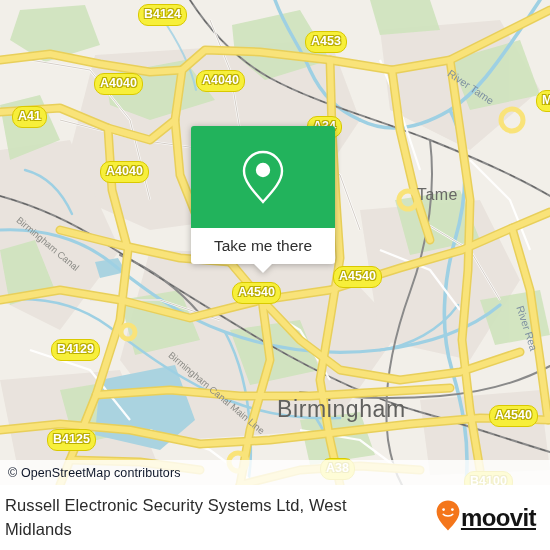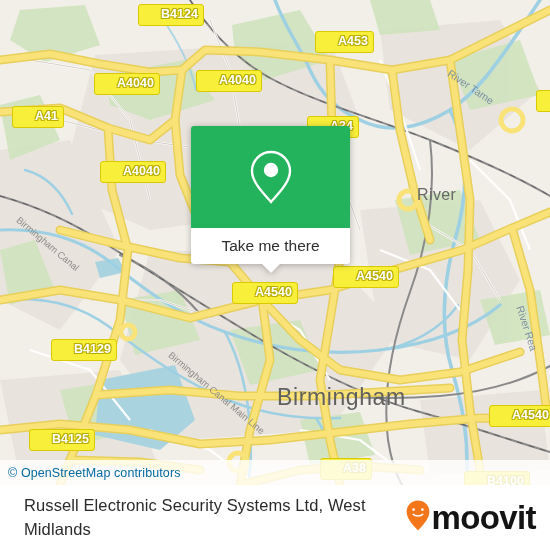--- a/index.html
+++ b/index.html
@@ -16,63 +16,63 @@
     background: #f2efe9; overflow: hidden;
   }
   .map-canvas { position: absolute; inset: 0; }
   .map-canvas svg { display: block; }
 
   .attrib {
     position: absolute; left: 0; bottom: 0; width: 550px; height: 25px;
     background: rgba(255,255,255,0.80);
     display: flex; align-items: center;
     padding-left: 8px;
-    font-size: 12.5px; color: #0369a1; letter-spacing: .1px;
+    font-size: 12.5px; color: #0f172a; letter-spacing: .1px;
     z-index: 40;
   }
 
   
   .shield {
     position: absolute;
     background: #f7ef3a;
     border: 1.6px solid #d9c900;
-    border-radius: 3px;
+    border-radius: 10px;
     color: #ffffff;
     font-size: 12.5px;
     font-weight: bold;
     line-height: 1;
-    padding: 3px 5px 4px 22px;
+    padding: 3px 5px 4px 5px;
     text-shadow: -1px -1px 0 #b9ad00, 1px -1px 0 #b9ad00,
                  -1px  1px 0 #b9ad00, 1px  1px 0 #b9ad00;
     white-space: nowrap;
     z-index: 22;
   }
   .place {
     position: absolute;
     color: #5c5c5c;
     white-space: nowrap;
     z-index: 21;
   }
-  .place.big { font-size: 23px; letter-spacing: .6px; color: #60605e; }
+  .place.big { font-size: 23px; letter-spacing: .6px; color: #60605e; margin-top: 12px; }
   .place.mid { font-size: 16px; letter-spacing: .4px; color: #686866; }
   .water-label {
     position: absolute;
     color: #7d8fa0; font-size: 10.5px; white-space: nowrap;
     z-index: 21; font-style: normal;
   }
   .canal-label {
     position: absolute;
     color: #8b8b86; font-size: 9.5px; white-space: nowrap;
     z-index: 21;
   }
 
   
   .poi-card {
     position: absolute;
-    left: 191px; top: 126px; width: 159px;
+    left: 191px; top: 126px; width: 144px;
     z-index: 35;
     filter: drop-shadow(0 1px 3px rgba(0,0,0,.28));
   }
   .poi-card-top {
     background: #22b35c;
     height: 102px;
     border-radius: 3px 3px 0 0;
     display: flex; align-items: center; justify-content: center;
   }
   .poi-card-bottom {
@@ -89,28 +89,28 @@
     border-right: 9px solid transparent;
     border-top: 9px solid #ffffff;
   }
   .pin-svg { display: block; }
 
   
   .footer {
     position: absolute; left: 0; top: 485px; width: 550px; height: 65px;
     background: #ffffff;
     display: flex; align-items: center; justify-content: space-between;
-    padding: 0 14px 0 24px;
+    padding: 0 14px 0 5px;
   }
   .footer-title {
     font-size: 16.5px; color: #2b2b2b; line-height: 1.45;
     max-width: 360px; letter-spacing: .1px;
   }
   .brand { display: flex; align-items: center; gap: 1px; }
-  .brand-word { font-size: 33px; font-weight: bold; color: #141414; letter-spacing: -0.6px; }
+  .brand-word { font-size: 24px; font-weight: bold; color: #141414; letter-spacing: -0.6px; text-decoration: underline; }
 </style>
 </head>
 <body>
 
 <div id="app">
 
   <div class="map">
 
     <div class="map-canvas">
       <svg width="550" height="485" viewBox="0 0 550 485" xmlns="http://www.w3.org/2000/svg">
@@ -243,37 +243,37 @@
             <circle cx="238" cy="462" r="9"></circle>
             <circle cx="512" cy="120" r="11"></circle>
             <circle cx="128" cy="332" r="7"></circle>
           </g>
         </g>
       </svg>
     </div>
 
     <div>
       <div class="shield" style="left:138px;top:4px">B4124</div>
-      <div class="shield" style="left:315px;top:31px">A453</div>
+      <div class="shield" style="left:305px;top:31px">A453</div>
       <div class="shield" style="left:94px;top:73px">A4040</div>
       <div class="shield" style="left:196px;top:70px">A4040</div>
       <div class="shield" style="left:307px;top:116px">A34</div>
       <div class="shield" style="left:12px;top:106px">A41</div>
       <div class="shield" style="left:100px;top:161px">A4040</div>
       <div class="shield" style="left:536px;top:90px">M6</div>
       <div class="shield" style="left:333px;top:266px">A4540</div>
       <div class="shield" style="left:232px;top:282px">A4540</div>
       <div class="shield" style="left:51px;top:339px">B4129</div>
       <div class="shield" style="left:489px;top:405px">A4540</div>
-      <div class="shield" style="left:29px;top:429px">B4125</div>
+      <div class="shield" style="left:47px;top:429px">B4125</div>
       <div class="shield" style="left:320px;top:458px">A38</div>
       <div class="shield" style="left:464px;top:471px">B4100</div>
     </div>
 
-    <div class="place mid" style="left:417px;top:186px">River</div>
+    <div class="place mid" style="left:417px;top:186px">Tame</div>
     <div class="place big" style="left:277px;top:384px">Birmingham</div>
 
     <div class="water-label" style="left:449px;top:66px;transform:rotate(34deg);transform-origin:left center">River Tame</div>
     <div class="water-label" style="left:520px;top:300px;transform:rotate(72deg);transform-origin:left center">River Rea</div>
 
     <div class="canal-label" style="left:18px;top:213px;transform:rotate(40deg);transform-origin:left center">Birmingham Canal</div>
     <div class="canal-label" style="left:170px;top:348px;transform:rotate(40deg);transform-origin:left center">Birmingham Canal Main Line</div>
 
     <div class="poi-card">
       <div class="poi-card-top">

